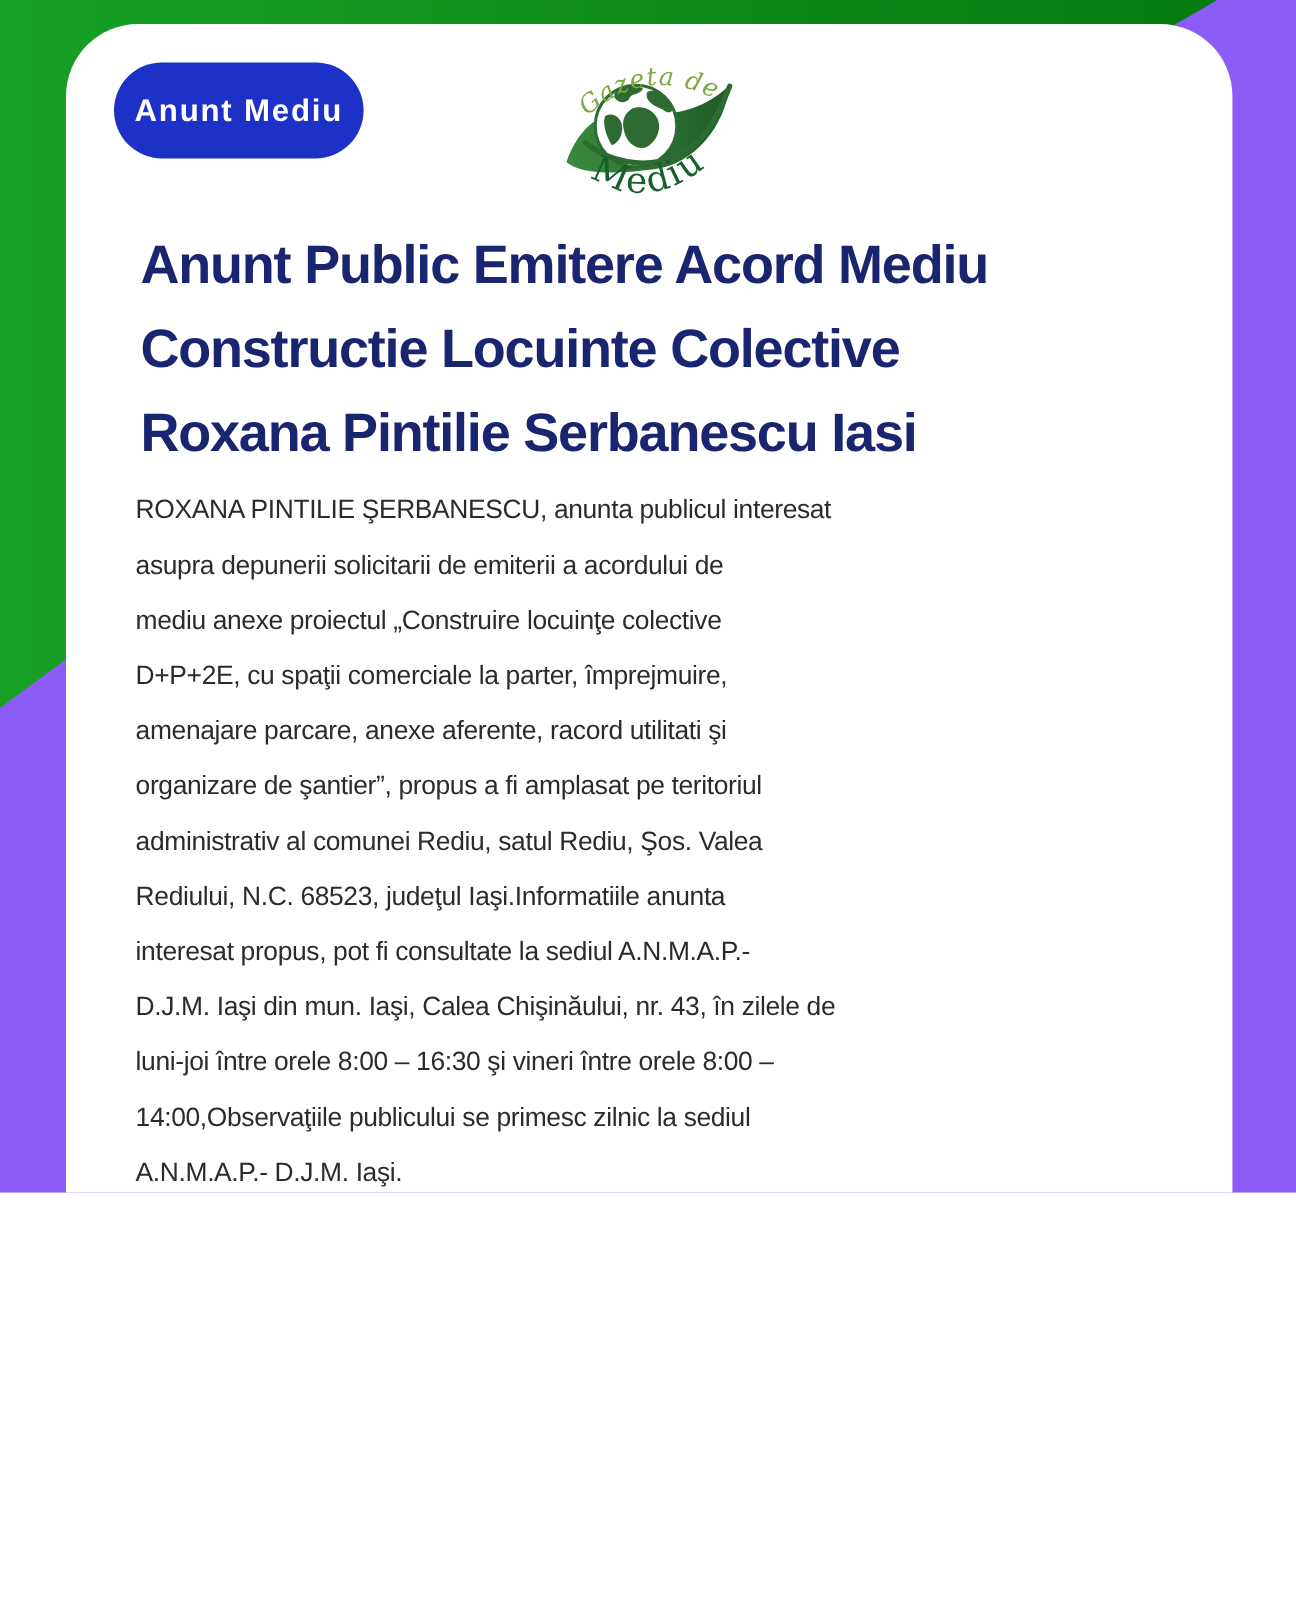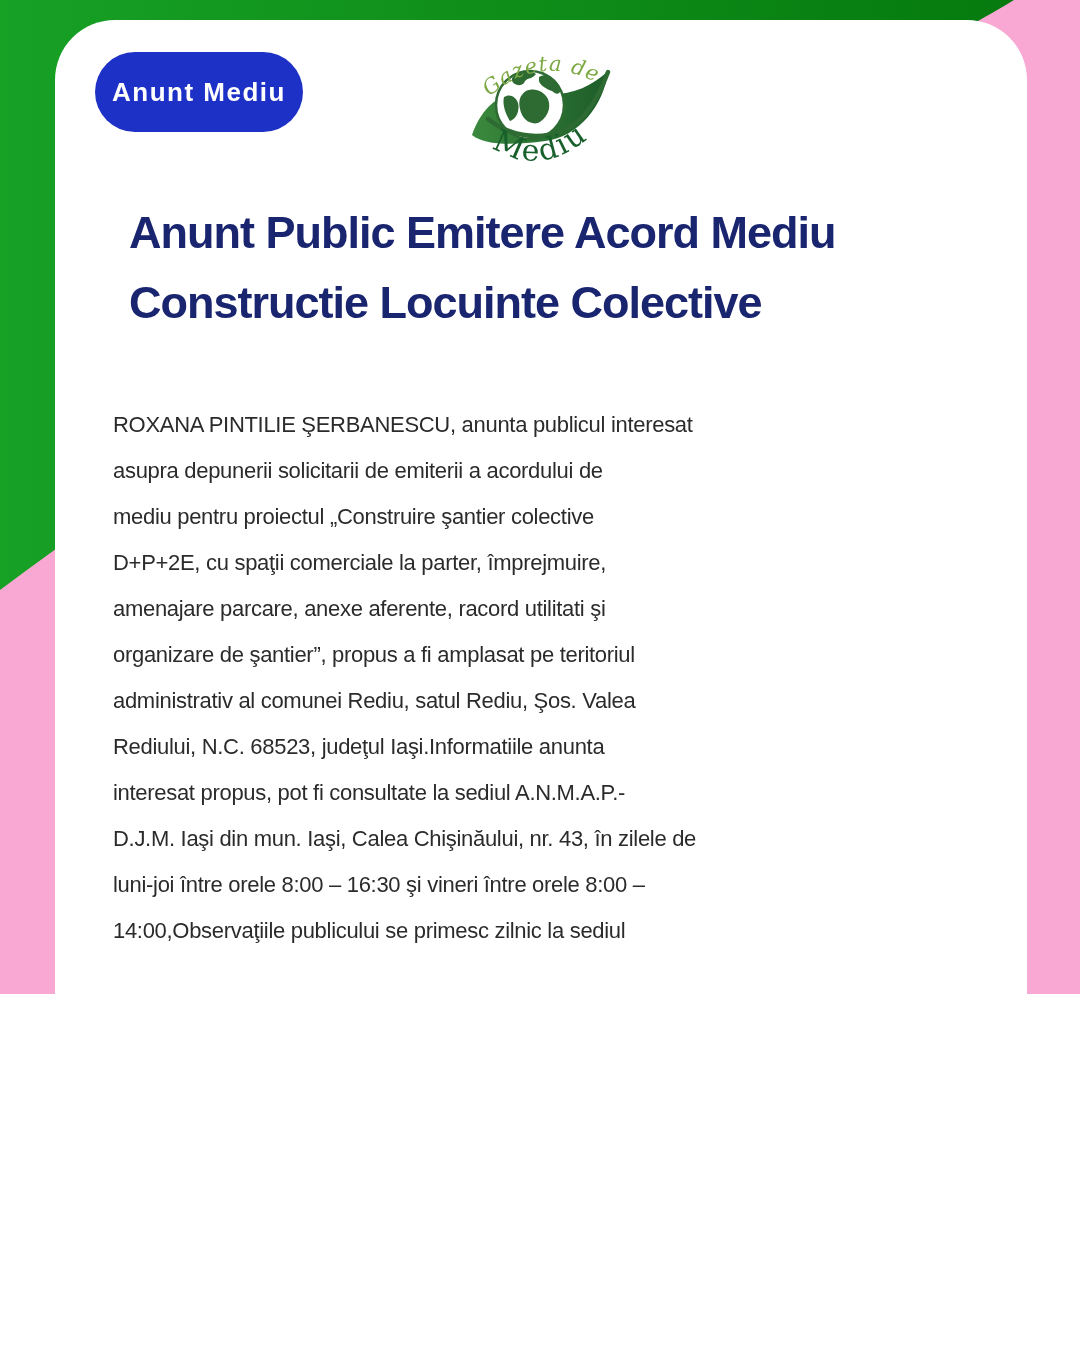--- a/index.html
+++ b/index.html
@@ -1,36 +1,36 @@
 <!DOCTYPE html>
 <html><head>
 <meta charset="utf-8">
 <style>
   html,body { margin:0; padding:0; }
   .stage {
     position:relative; width:1080px; height:994px;
-    background:#f9a8d4; overflow:hidden;
+    background:#8b5cf6; overflow:hidden;
     font-family:"Liberation Sans", sans-serif;
   }
   .bg-svg { position:absolute; top:0; left:0; display:block; }
   .card {
     position:absolute; left:55px; top:20px; width:972px; height:1256px;
     background:#ffffff; border-radius:60px;
   }
   .badge {
     position:absolute; left:40px; top:32px; width:208px; height:80px;
     background:#1E31C6; border:none; border-radius:40px;
     color:#ffffff; font-family:"Liberation Sans", sans-serif;
     font-size:26px; font-weight:600; letter-spacing:1.5px;
     display:flex; align-items:center; justify-content:center;
     cursor:pointer;
   }
   .logo { position:absolute; left:412px; top:23px; width:150px; height:136px; }
   .title {
-    position:absolute; left:58px; top:162px; margin:16px; width:880px;
+    position:absolute; left:58px; top:162px; margin:4px; width:880px;
     font-size:45px; line-height:70px; font-weight:700;
     color:#1A2570; letter-spacing:-1px;
   }
   .title .title-line { display:block; white-space:nowrap; }
   .body-text {
     position:absolute; left:58px; top:382px; width:880px;
     font-size:22px; line-height:46px; color:#2B2B2B; letter-spacing:-0.3px;
   }
   .body-text .line { white-space:nowrap; }
 </style>
@@ -81,31 +81,33 @@
         <textPath href="#arcTop" startOffset="50%" text-anchor="middle">Gazeta de</textPath>
       </text>
       <text font-family="'DejaVu Serif', serif" font-size="30" fill="#175F2B" letter-spacing="2">
         <textPath href="#arcBottom" startOffset="50%" text-anchor="middle">Mediu</textPath>
       </text>
     </svg>
 
     <h1 class="title">
       <span class="title-line">Anunt Public Emitere Acord Mediu</span>
       <span class="title-line">Constructie Locuinte Colective</span>
+      <span class="title-line">Roxana Pintilie Serbanescu Iasi</span>
     </h1>
 
     <div class="body-text">
       <div class="line">ROXANA PINTILIE ŞERBANESCU, anunta publicul interesat</div>
       <div class="line">asupra depunerii solicitarii de emiterii a acordului de</div>
-      <div class="line">mediu pentru proiectul „Construire şantier colective</div>
+      <div class="line">mediu anexe proiectul „Construire locuinţe colective</div>
       <div class="line">D+P+2E, cu spaţii comerciale la parter, împrejmuire,</div>
       <div class="line">amenajare parcare, anexe aferente, racord utilitati şi</div>
       <div class="line">organizare de şantier”, propus a fi amplasat pe teritoriul</div>
       <div class="line">administrativ al comunei Rediu, satul Rediu, Şos. Valea</div>
       <div class="line">Rediului, N.C. 68523, judeţul Iaşi.Informatiile anunta</div>
       <div class="line">interesat propus, pot fi consultate la sediul A.N.M.A.P.-</div>
       <div class="line">D.J.M. Iaşi din mun. Iaşi, Calea Chişinăului, nr. 43, în zilele de</div>
       <div class="line">luni-joi între orele 8:00 – 16:30 şi vineri între orele 8:00 –</div>
       <div class="line">14:00,Observaţiile publicului se primesc zilnic la sediul</div>
+      <div class="line">A.N.M.A.P.- D.J.M. Iaşi.</div>
     </div>
 
   </div>
 </div>
 
 </body></html>

